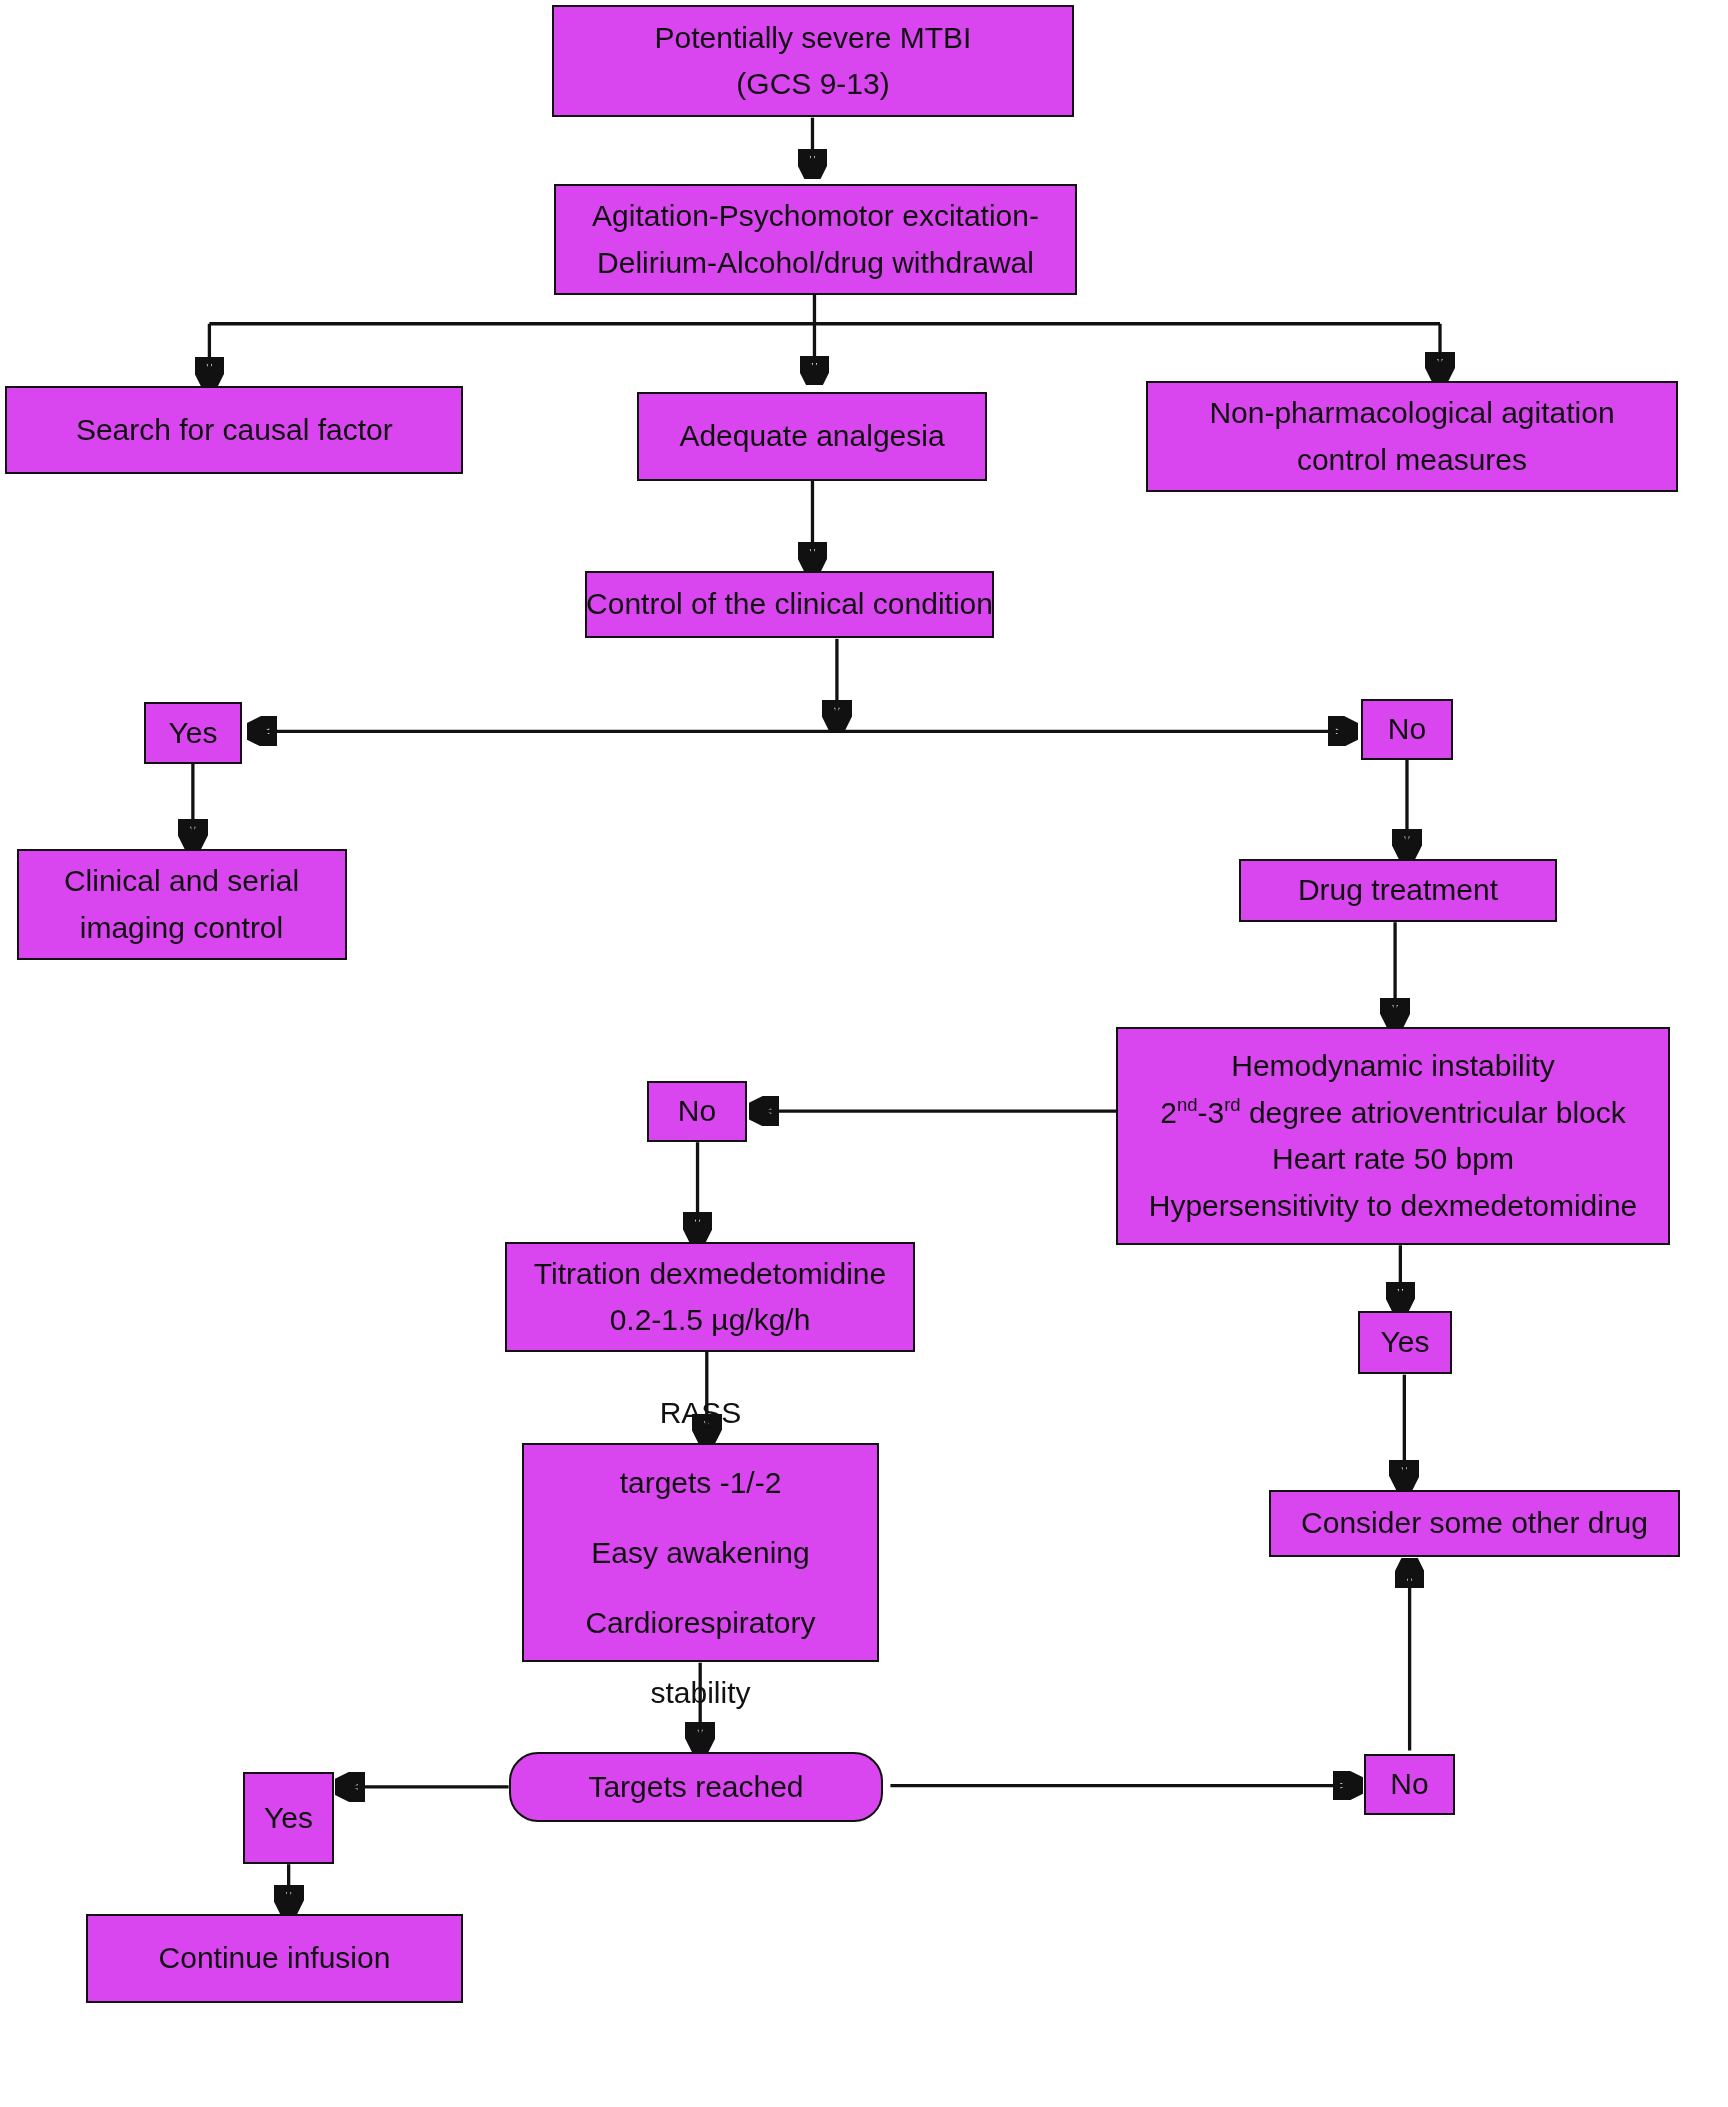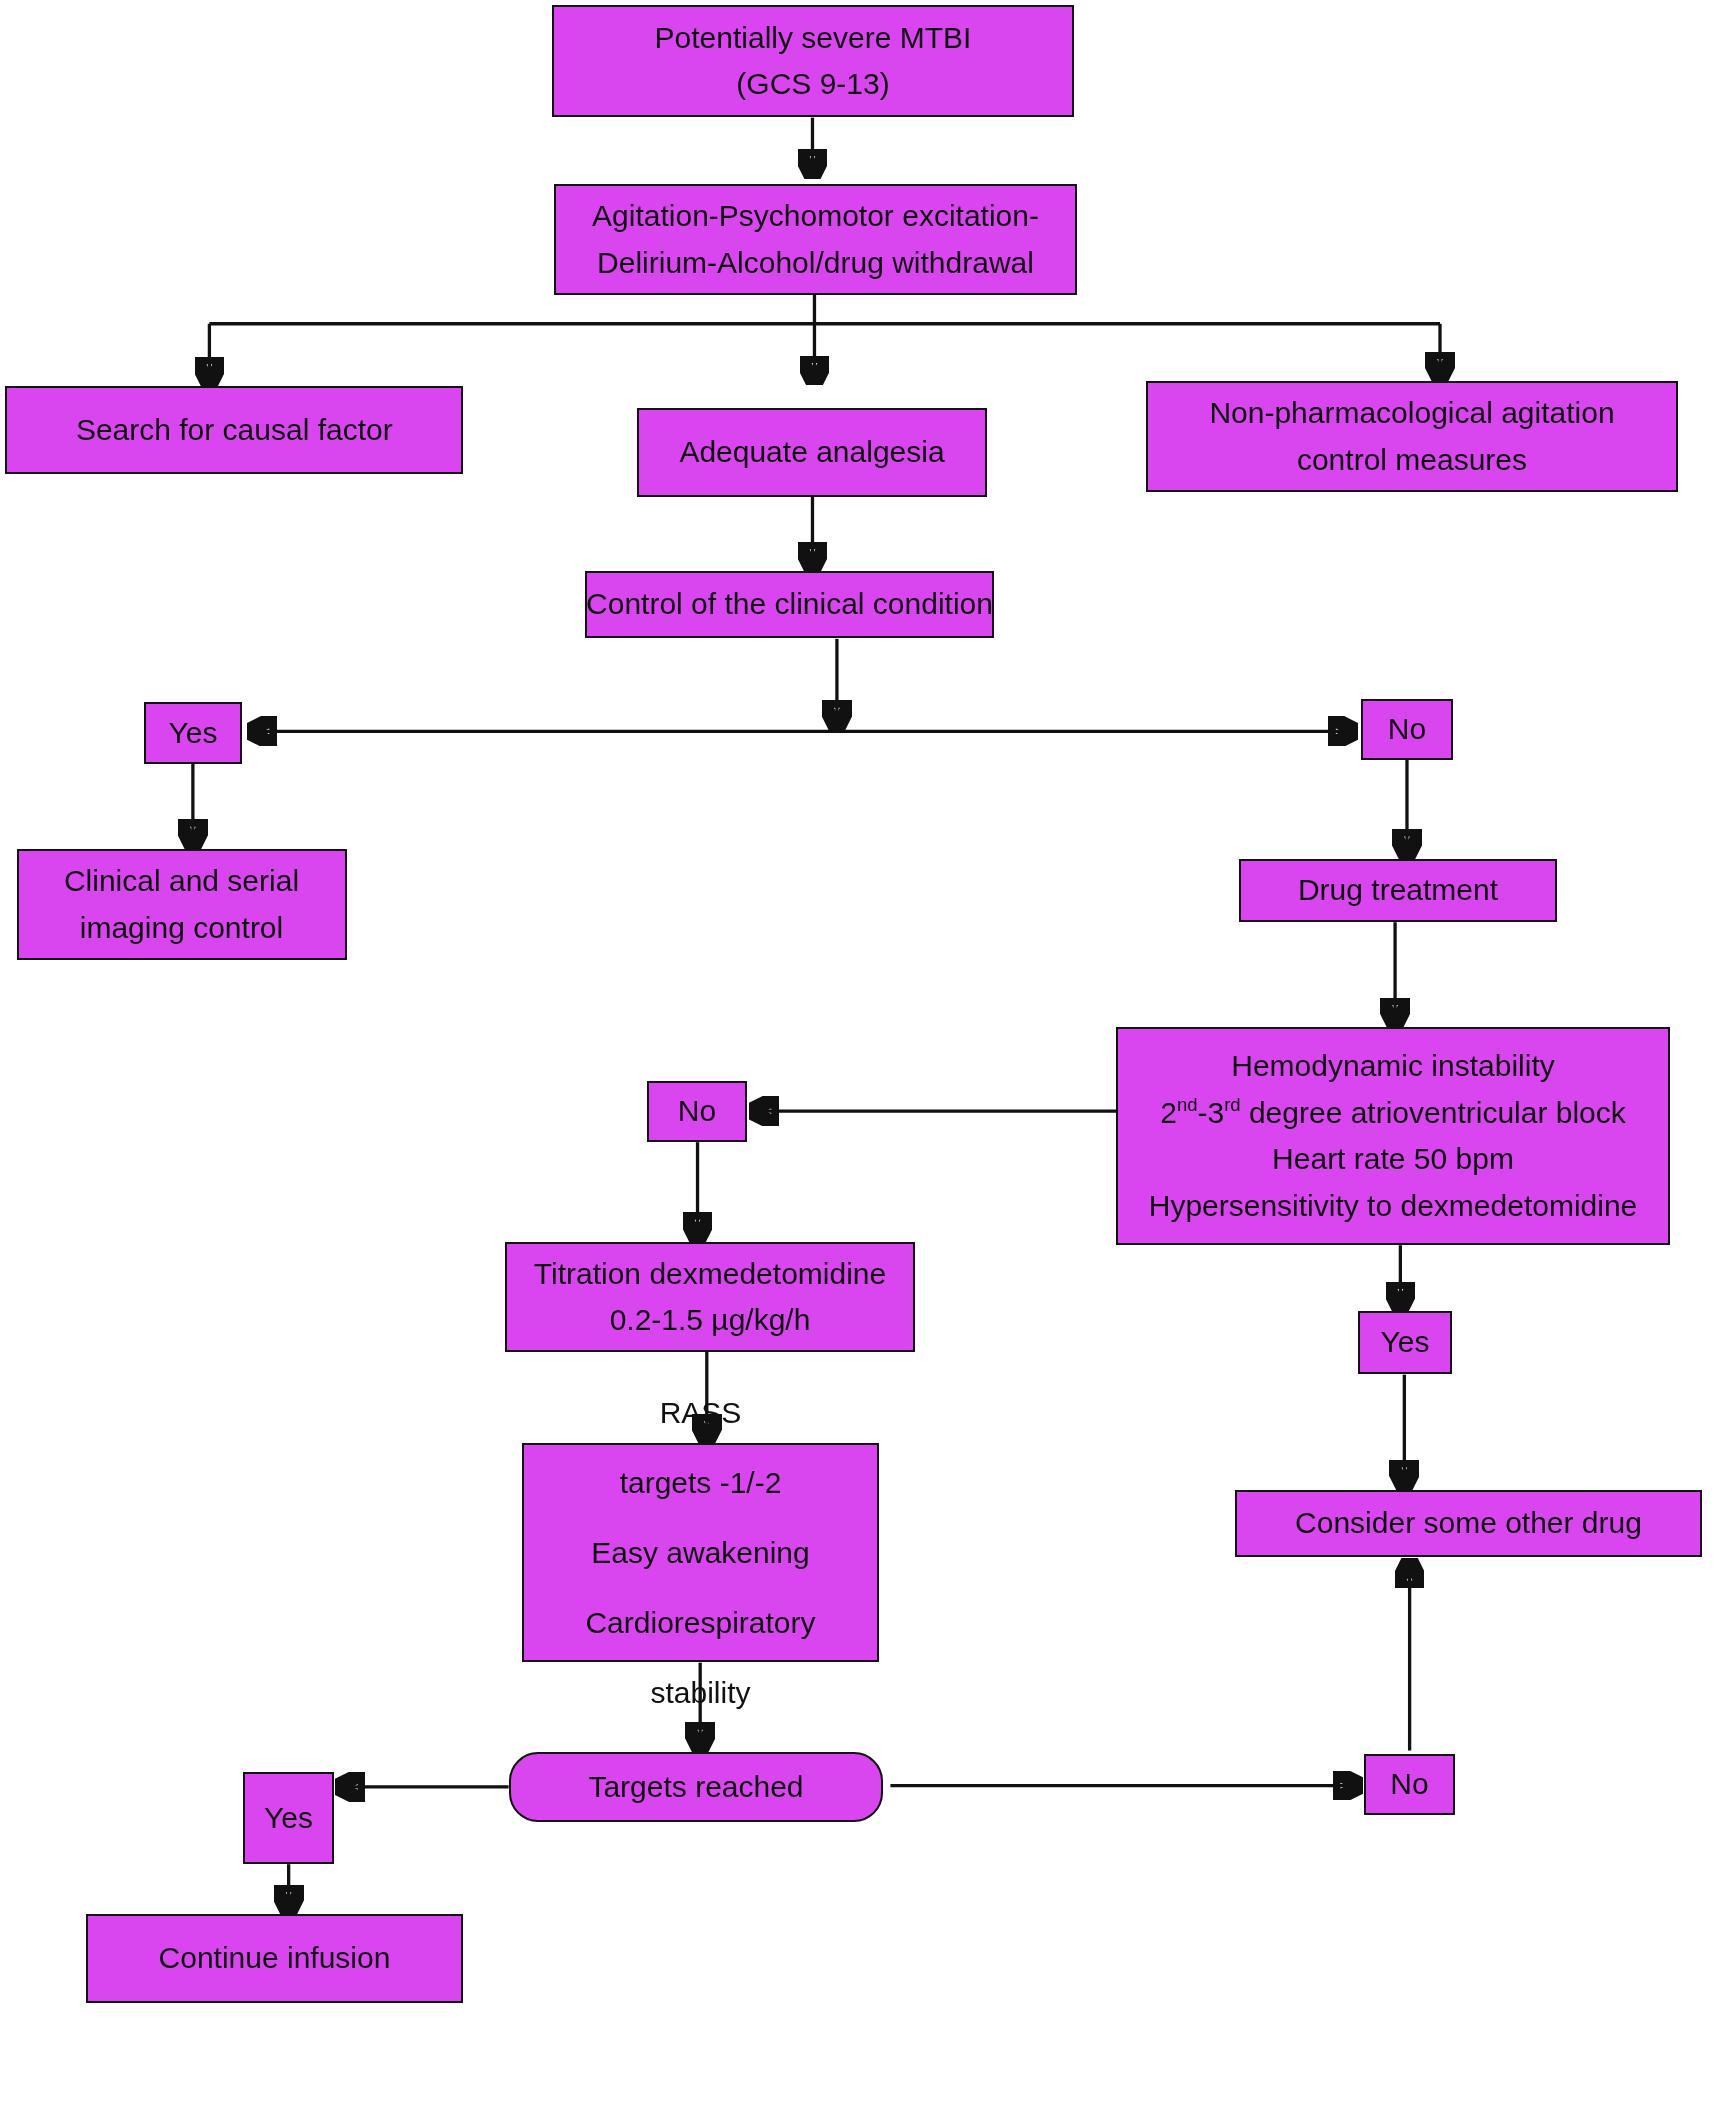--- a/index.html
+++ b/index.html
@@ -105,21 +105,21 @@
 
   <div class="box" style="left:554px; top:184px; width:523px; height:111px;">
     <div class="line">Agitation-Psychomotor excitation-</div>
     <div class="line">Delirium-Alcohol/drug withdrawal</div>
   </div>
 
   <div class="box" style="left:5.3px; top:386px; width:458px; height:88px;">
     <div class="line">Search for causal factor</div>
   </div>
 
-  <div class="box" style="left:637px; top:408px; width:350px; height:89px;">
+  <div class="box" style="left:637px; top:392px; width:350px; height:89px;">
     <div class="line">Adequate analgesia</div>
   </div>
 
   <div class="box" style="left:1146px; top:381px; width:532px; height:111px;">
     <div class="line">Non-pharmacological agitation</div>
     <div class="line">control measures</div>
   </div>
 
   <div class="box" style="left:585px; top:571px; width:409px; height:67px;">
     <div class="line">Control of the clinical condition</div>
@@ -163,21 +163,21 @@
   </div>
 
   <div class="box rass" style="left:522px; top:1443px; width:357px; height:219px;gap:28px;">
     <div class="line">RASS</div>
     <div class="line">targets -1/-2</div>
     <div class="line">Easy awakening</div>
     <div class="line">Cardiorespiratory</div>
     <div class="line">stability</div>
   </div>
 
-  <div class="box" style="left:1235px; top:1490px; width:467px; height:67px;">
+  <div class="box" style="left:1269px; top:1490px; width:411px; height:67px;">
     <div class="line">Consider some other drug</div>
   </div>
 
   <div class="box" style="left:509px; top:1752px; width:374px; height:70px;border-radius:29px;">
     <div class="line">Targets reached</div>
   </div>
 
   <div class="box" style="left:243px; top:1772px; width:91px; height:92px;">
     <div class="line">Yes</div>
   </div>

